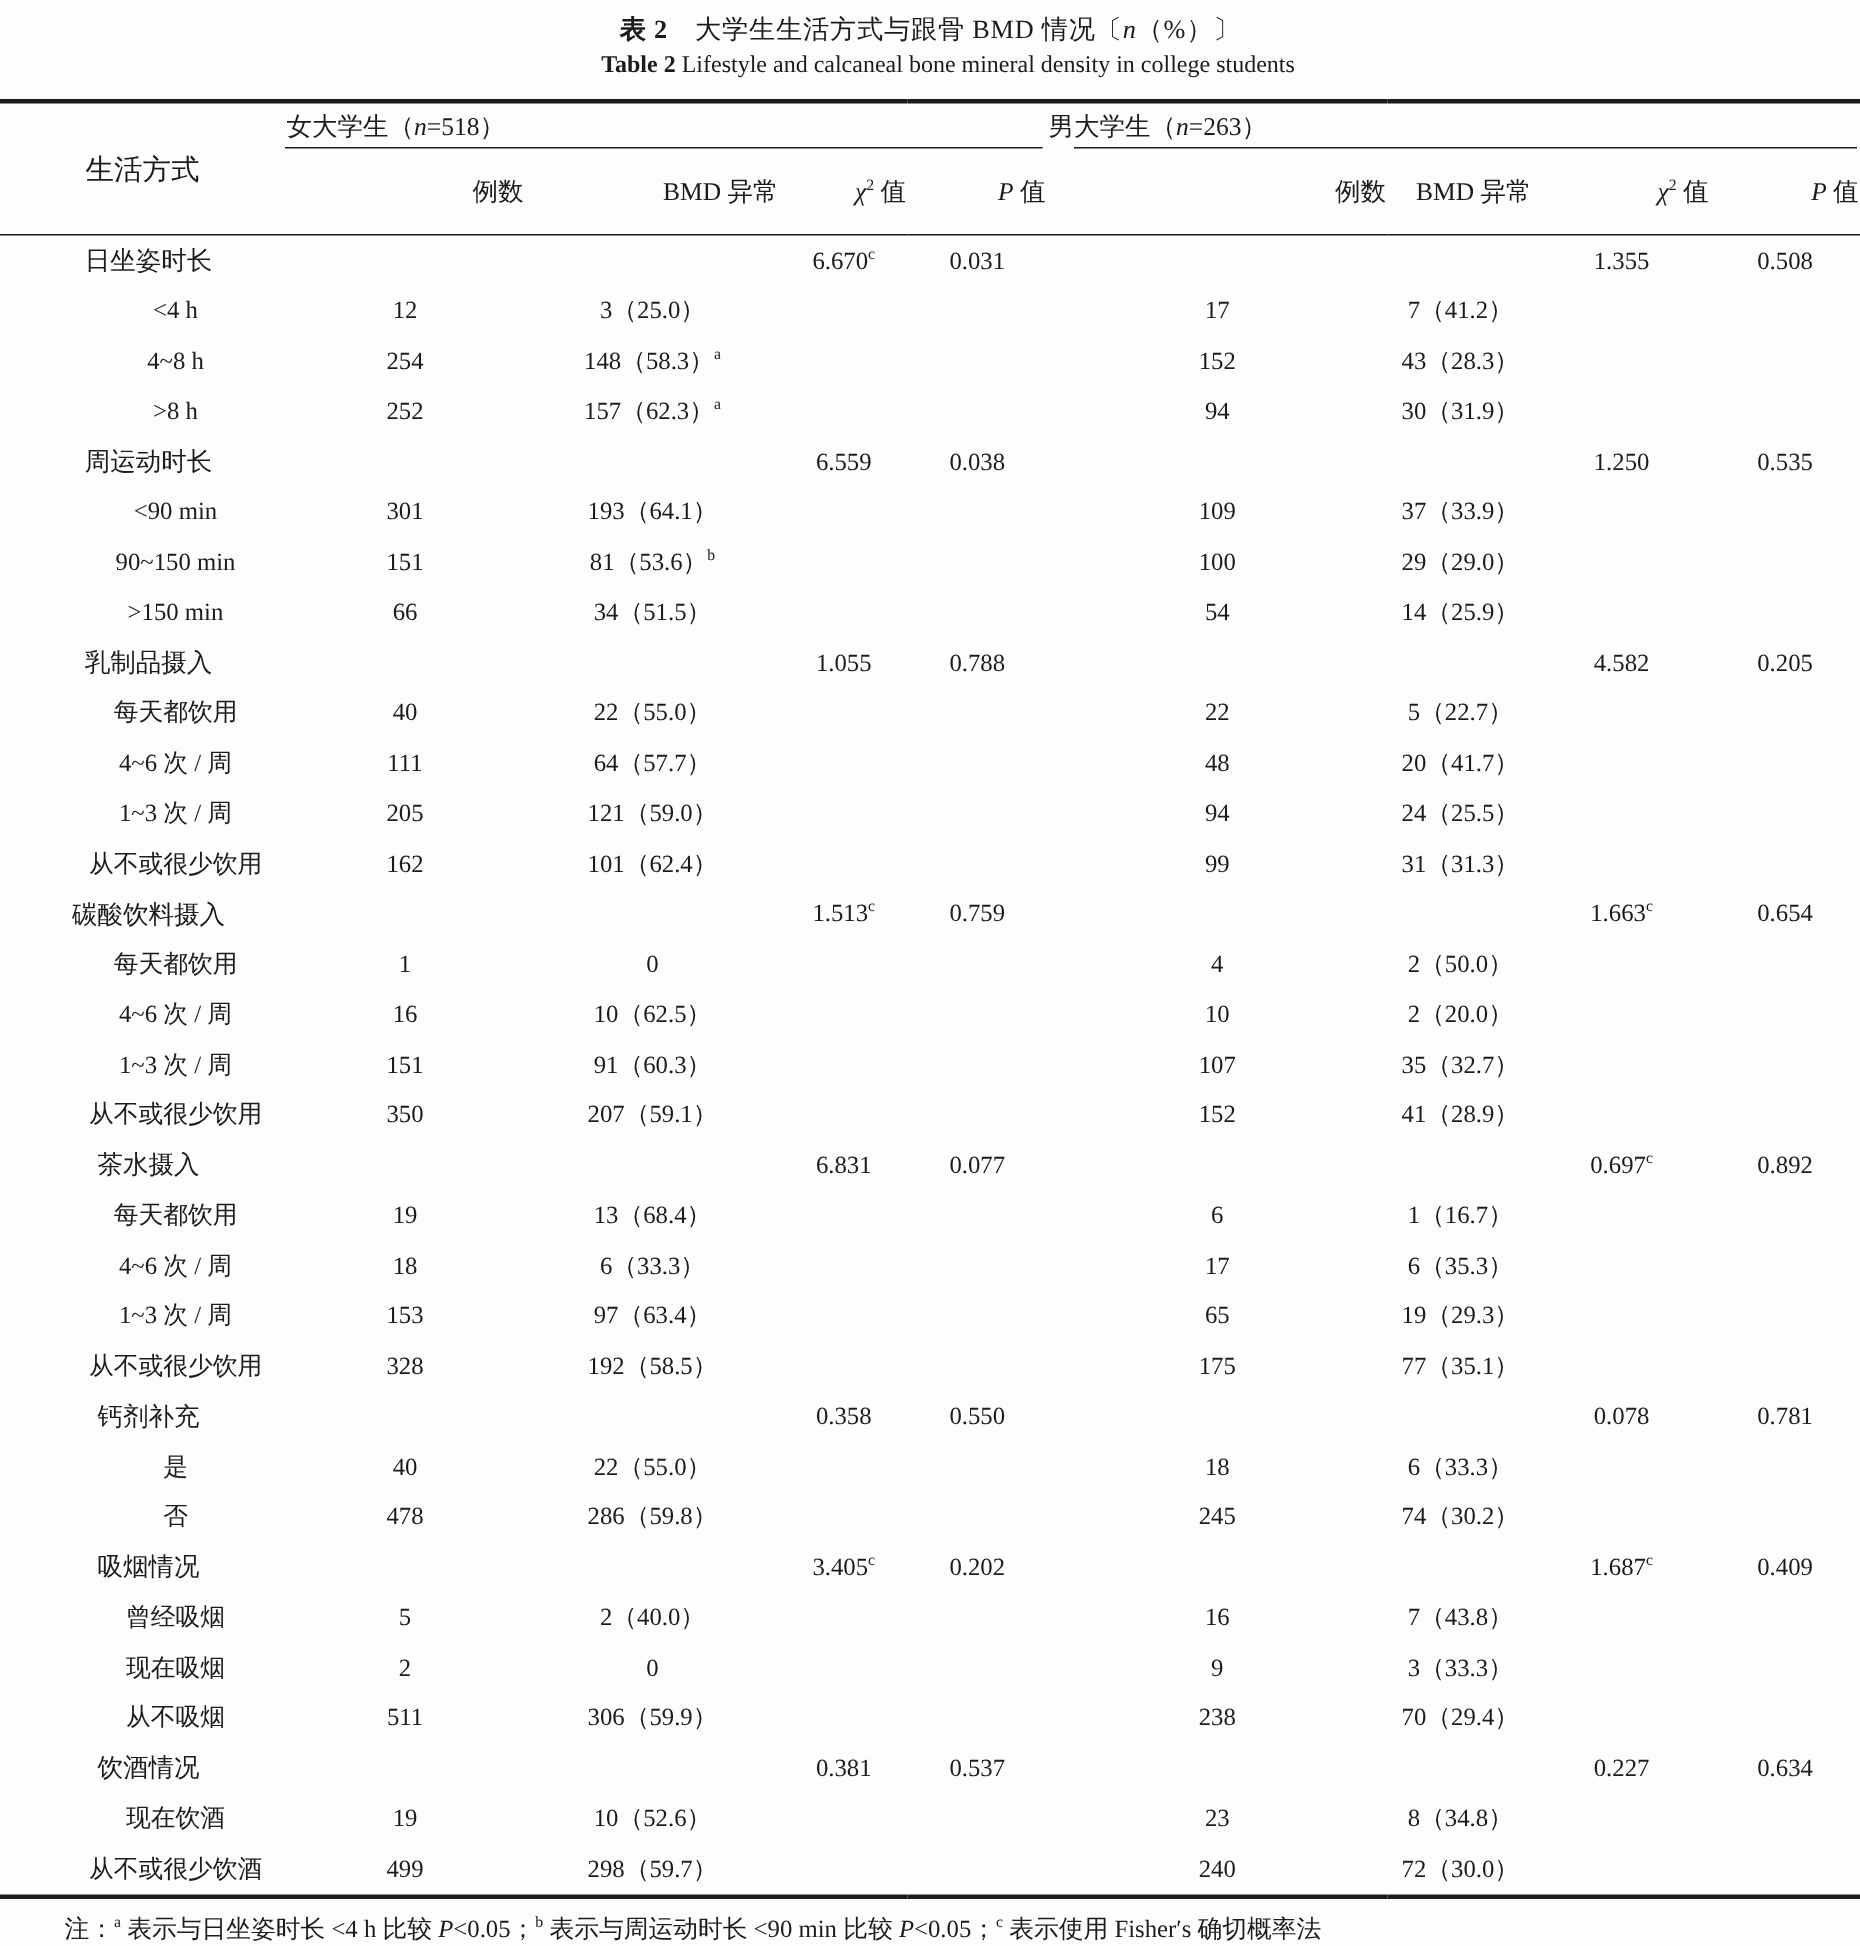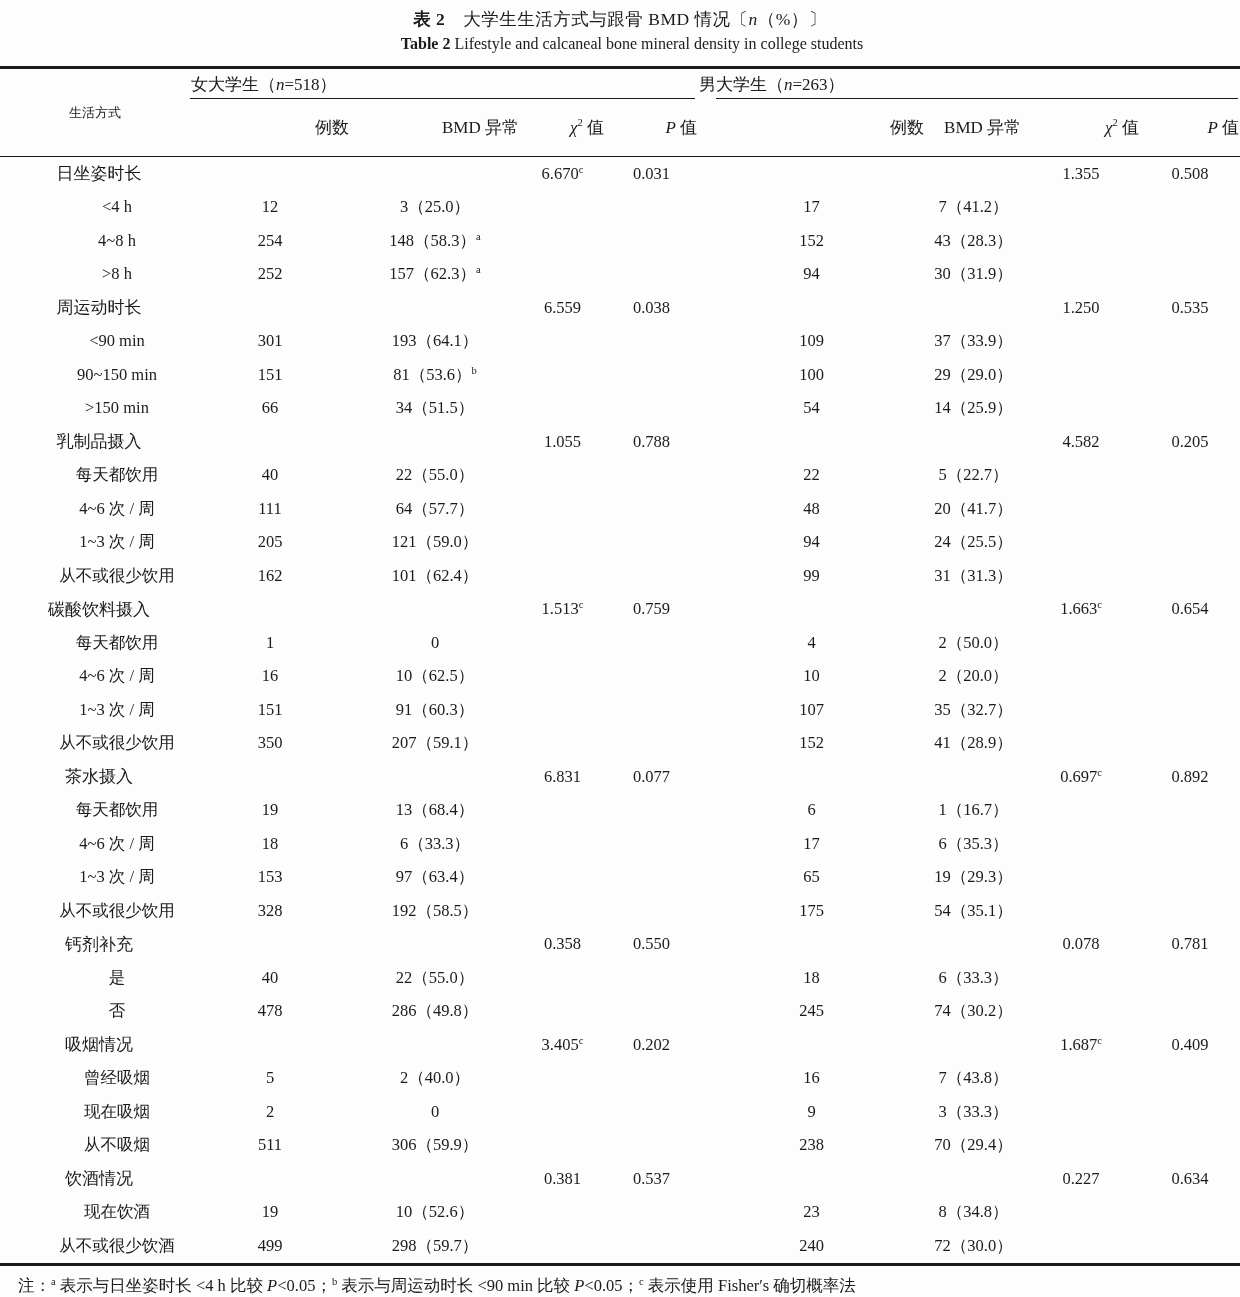--- a/index.html
+++ b/index.html
@@ -16,21 +16,21 @@
   .title-en{font-size:16px;line-height:26px;}
   table{
     width:1240px;border-collapse:collapse;table-layout:fixed;
     border-top:3px solid #1b1b1b;
     border-bottom:3px solid #1b1b1b;
     font-size:16.5px;
   }
   th{font-weight:normal;}
   .th-lifestyle{
     text-align:center;vertical-align:middle;
-    font-size:13px;border-bottom:1.5px solid #1b1b1b;
+    font-size:19px;border-bottom:1.5px solid #1b1b1b;
   }
   .th-group{
     text-align:left;vertical-align:middle;height:28px;
     font-size:17px;position:relative;
   }
   .th-group::after{
     content:"";position:absolute;bottom:0;height:1.5px;background:#1b1b1b;
   }
   .th-group-female::after{left:0;right:3px;}
   .th-group-male::after{left:18px;right:2px;}
@@ -41,21 +41,21 @@
   tbody td{
     height:33.5px;text-align:center;vertical-align:middle;
     white-space:nowrap;padding:0;
   }
   tbody td.c-label{text-align:center;}
   tr.group td.c-label{padding-left:8px;font-size:17px;}
   tr.item  td.c-label{padding-left:44px;}
   sup{font-size:10.5px;line-height:0;vertical-align:super;}
   i{font-style:italic;}
   .footnote{
-    margin-top:9px;padding-left:18px;
+    margin-top:9px;padding-left:43px;
     font-size:16.5px;line-height:22px;white-space:nowrap;
   }
 </style>
 </head>
 <body>
 
 <div class="page">
 
   <div class="titles">
     <div class="title-zh"><span style="font-weight: bold;">表 2</span><span>　大学生生活方式与跟骨 BMD 情况〔</span><span style="font-style: italic;">n</span><span>（%）〕</span></div>
@@ -334,21 +334,21 @@
           <td></td>
           <td></td>
         </tr>
         <tr class="item">
           <td class="c-label">从不或很少饮用</td>
           <td>328</td>
           <td>192（58.5）</td>
           <td></td>
           <td></td>
           <td>175</td>
-          <td>54（35.1）</td>
+          <td>77（35.1）</td>
           <td></td>
           <td></td>
         </tr>
         <tr class="group">
           <td class="c-label">钙剂补充</td>
           <td></td>
           <td></td>
           <td>0.358</td>
           <td>0.550</td>
           <td></td>
@@ -363,21 +363,21 @@
           <td></td>
           <td></td>
           <td>18</td>
           <td>6（33.3）</td>
           <td></td>
           <td></td>
         </tr>
         <tr class="item">
           <td class="c-label">否</td>
           <td>478</td>
-          <td>286（49.8）</td>
+          <td>286（59.8）</td>
           <td></td>
           <td></td>
           <td>245</td>
           <td>74（30.2）</td>
           <td></td>
           <td></td>
         </tr>
         <tr class="group">
           <td class="c-label">吸烟情况</td>
           <td></td>

